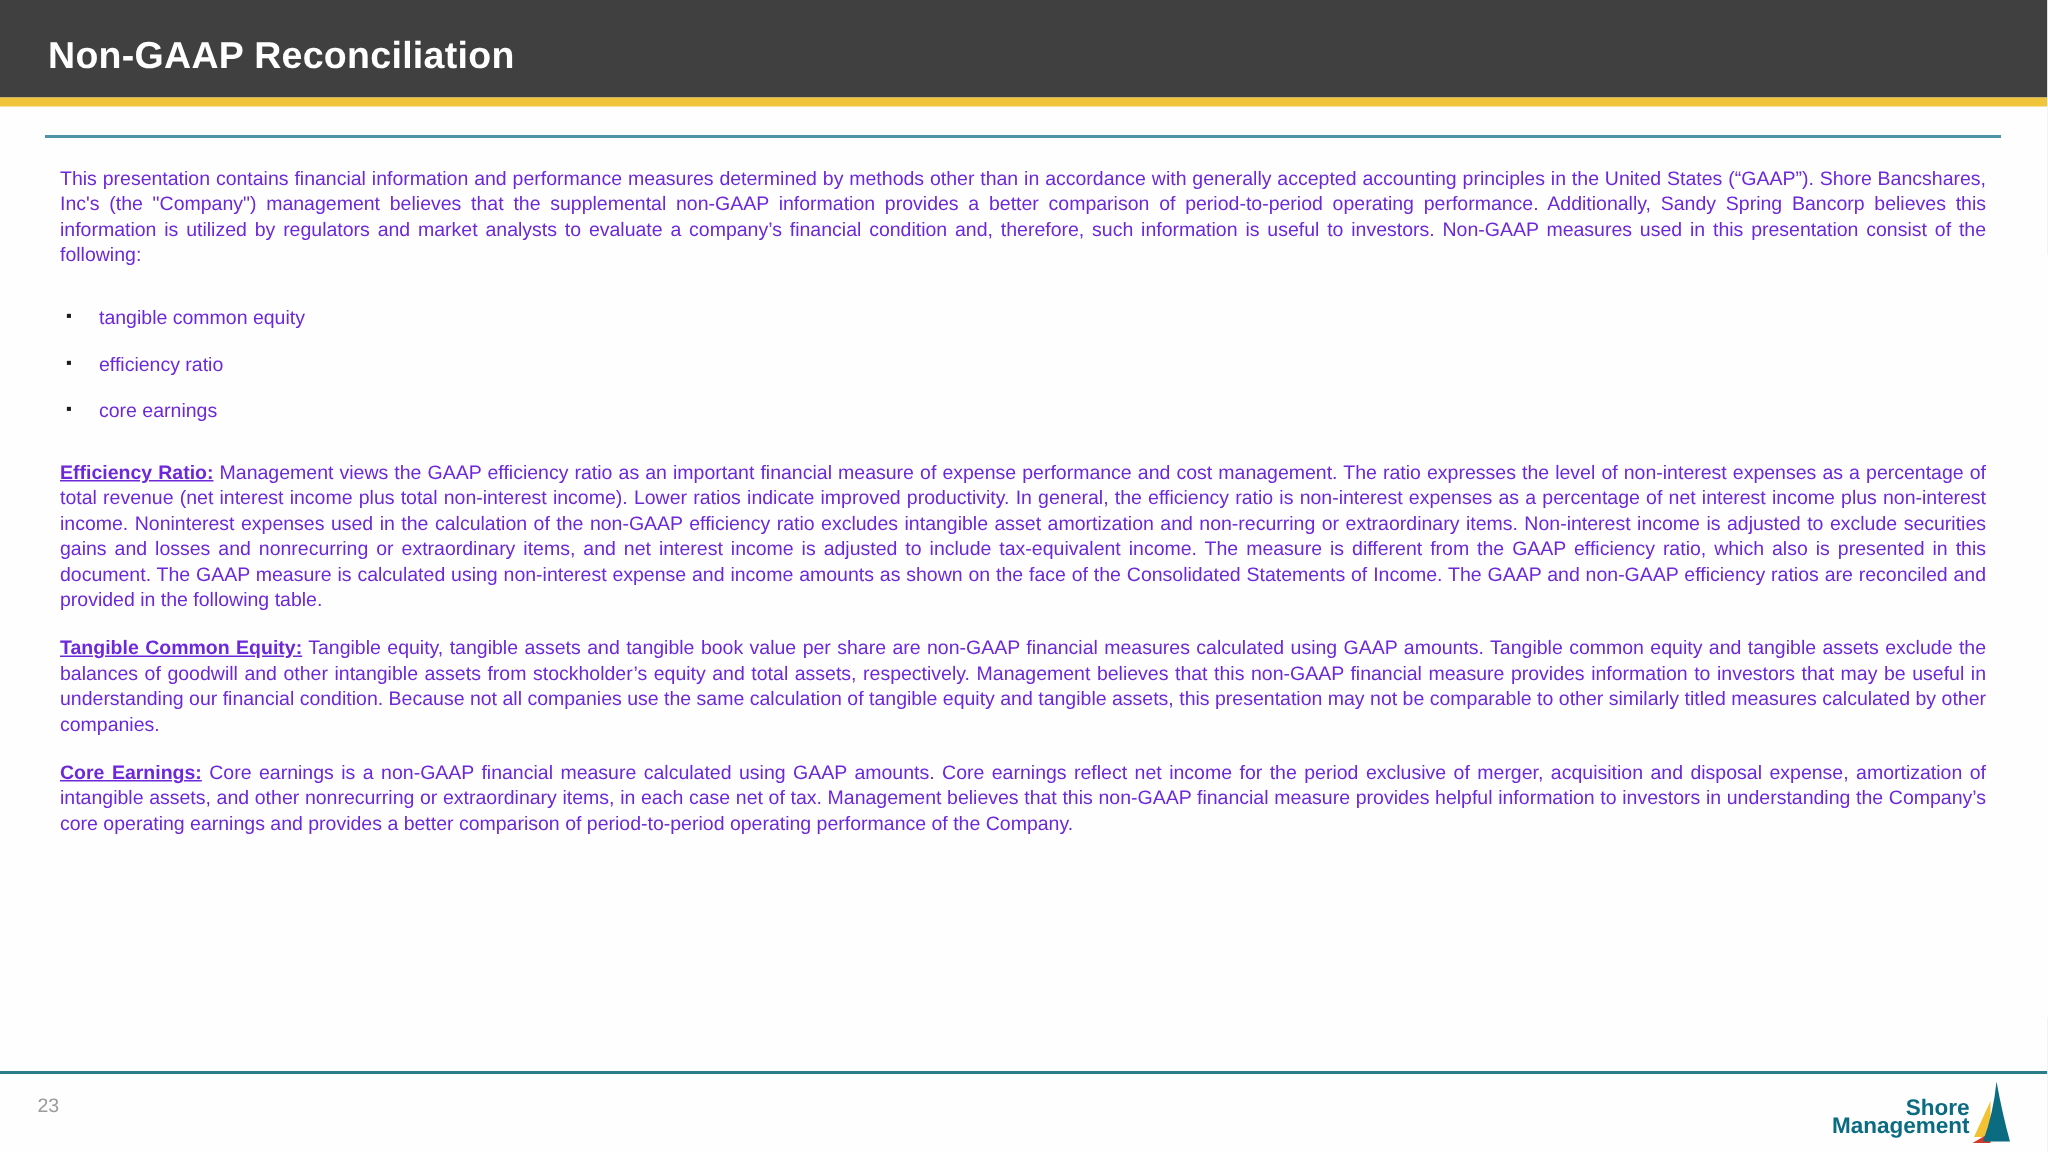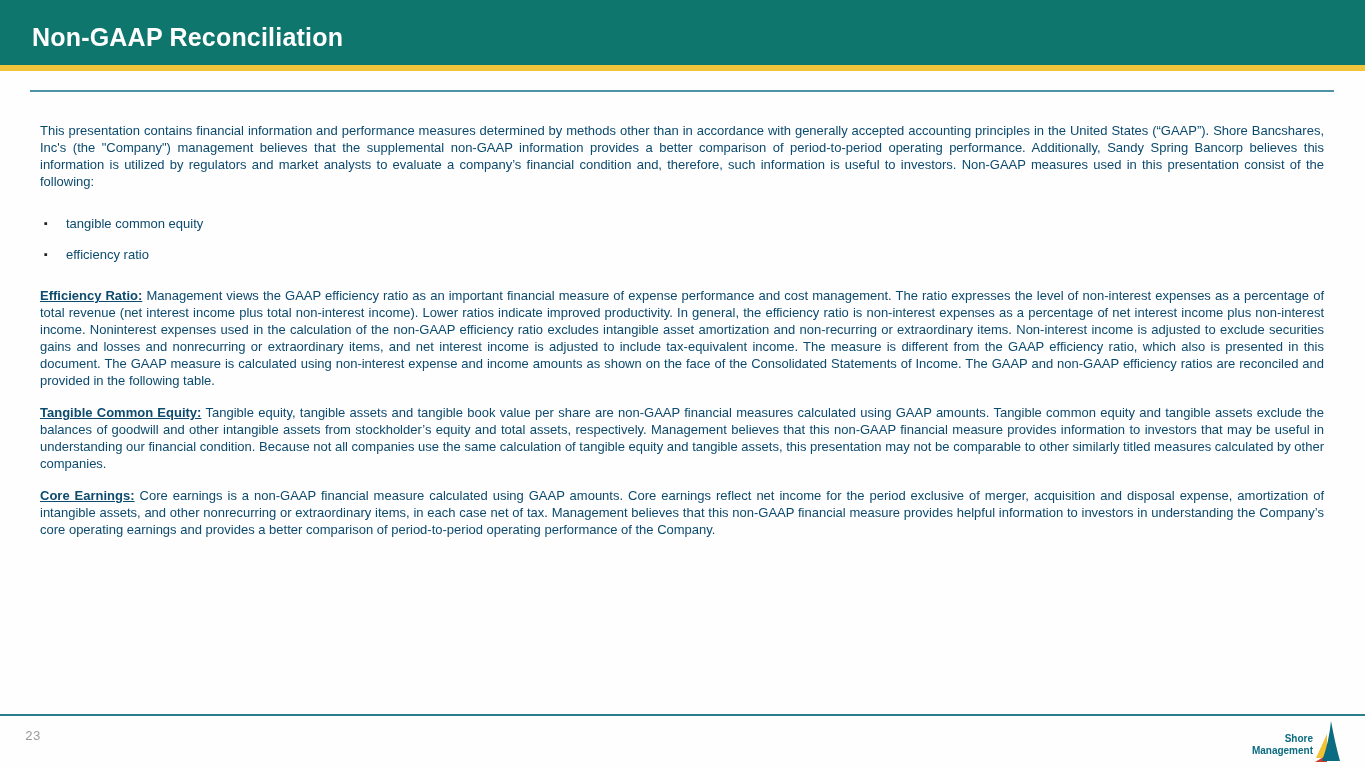--- a/index.html
+++ b/index.html
@@ -12,21 +12,21 @@
     height: 768px;
     background: #fefefe;
     overflow: hidden;
   }
 
   
   .header-bar {
     position: absolute;
     top: 0; left: 0; right: 0;
     height: 65px;
-    background: #0f766e;
+    background: #404040;
   }
   .slide-title {
     position: absolute;
     left: 32px;
     top: 23px;
     color: #ffffff;
     font-size: 25px;
     font-weight: bold;
     letter-spacing: 0.2px;
   }
@@ -39,24 +39,24 @@
   .top-rule {
     position: absolute;
     top: 90px; left: 30px; right: 31px;
     height: 2px;
     background: #4f93a8;
   }
 
   
   .content {
     position: absolute;
-    top: 122px;
+    top: 110px;
     left: 40px;
     right: 41px;
-    color: #0c4a6e;
+    color: #6d28d9;
     font-size: 13px;
     line-height: 17px;
   }
   .content p {
     text-align: justify;
     margin-bottom: 15px;
   }
   .lead { font-weight: bold; text-decoration: underline; }
 
   .bullet-list {
@@ -84,34 +84,33 @@
     top: 714px; left: 0; right: 0;
     height: 2px;
     background: #2c7d8a;
   }
   .page-number {
     position: absolute;
     left: 25px;
     top: 729px;
     color: #9b9b9b;
     font-size: 13px;
-    font-family: Liberation Mono, monospace;
   }
   .logo {
     position: absolute;
     right: 24px;
     top: 721px;
     display: flex;
     align-items: center;
   }
   .logo-text {
     text-align: right;
     color: #0b6b80;
     font-weight: bold;
-    font-size: 10px;
+    font-size: 15px;
     line-height: 12px;
     margin-right: 1px;
     padding-top: 6px;
   }
   .logo-sail { display: block; }
 </style>
 </head>
 <body>
 
 <div class="slide">
@@ -127,20 +126,24 @@
 
     <ul class="bullet-list">
       <li>
         <span class="bullet-icon"></span>
         <span>tangible common equity</span>
       </li>
       <li>
         <span class="bullet-icon"></span>
         <span>efficiency ratio</span>
       </li>
+      <li>
+        <span class="bullet-icon"></span>
+        <span>core earnings</span>
+      </li>
     </ul>
 
     <p><span class="lead">Efficiency Ratio:</span><span> Management views the GAAP efficiency ratio as an important financial measure of expense performance and cost management. The ratio expresses the level of non-interest expenses as a percentage of total revenue (net interest income plus total non-interest income). Lower ratios indicate improved productivity. In general, the efficiency ratio is non-interest expenses as a percentage of net interest income plus non-interest income. Noninterest expenses used in the calculation of the non-GAAP efficiency ratio excludes intangible asset amortization and non-recurring or extraordinary items. Non-interest income is adjusted to exclude securities gains and losses and nonrecurring or extraordinary items, and net interest income is adjusted to include tax-equivalent income. The measure is different from the GAAP efficiency ratio, which also is presented in this document. The GAAP measure is calculated using non-interest expense and income amounts as shown on the face of the Consolidated Statements of Income. The GAAP and non-GAAP efficiency ratios are reconciled and provided in the following table.</span></p>
 
     <p><span class="lead">Tangible Common Equity:</span><span> Tangible equity, tangible assets and tangible book value per share are non-GAAP financial measures calculated using GAAP amounts. Tangible common equity and tangible assets exclude the balances of goodwill and other intangible assets from stockholder’s equity and total assets, respectively. Management believes that this non-GAAP financial measure provides information to investors that may be useful in understanding our financial condition. Because not all companies use the same calculation of tangible equity and tangible assets, this presentation may not be comparable to other similarly titled measures calculated by other companies.</span></p>
 
     <p><span class="lead">Core Earnings:</span><span> Core earnings is a non-GAAP financial measure calculated using GAAP amounts. Core earnings reflect net income for the period exclusive of merger, acquisition and disposal expense, amortization of intangible assets, and other nonrecurring or extraordinary items, in each case net of tax. Management believes that this non-GAAP financial measure provides helpful information to investors in understanding the Company’s core operating earnings and provides a better comparison of period-to-period operating performance of the Company.</span></p>
   </div>
 
   <div class="footer-rule"></div>

